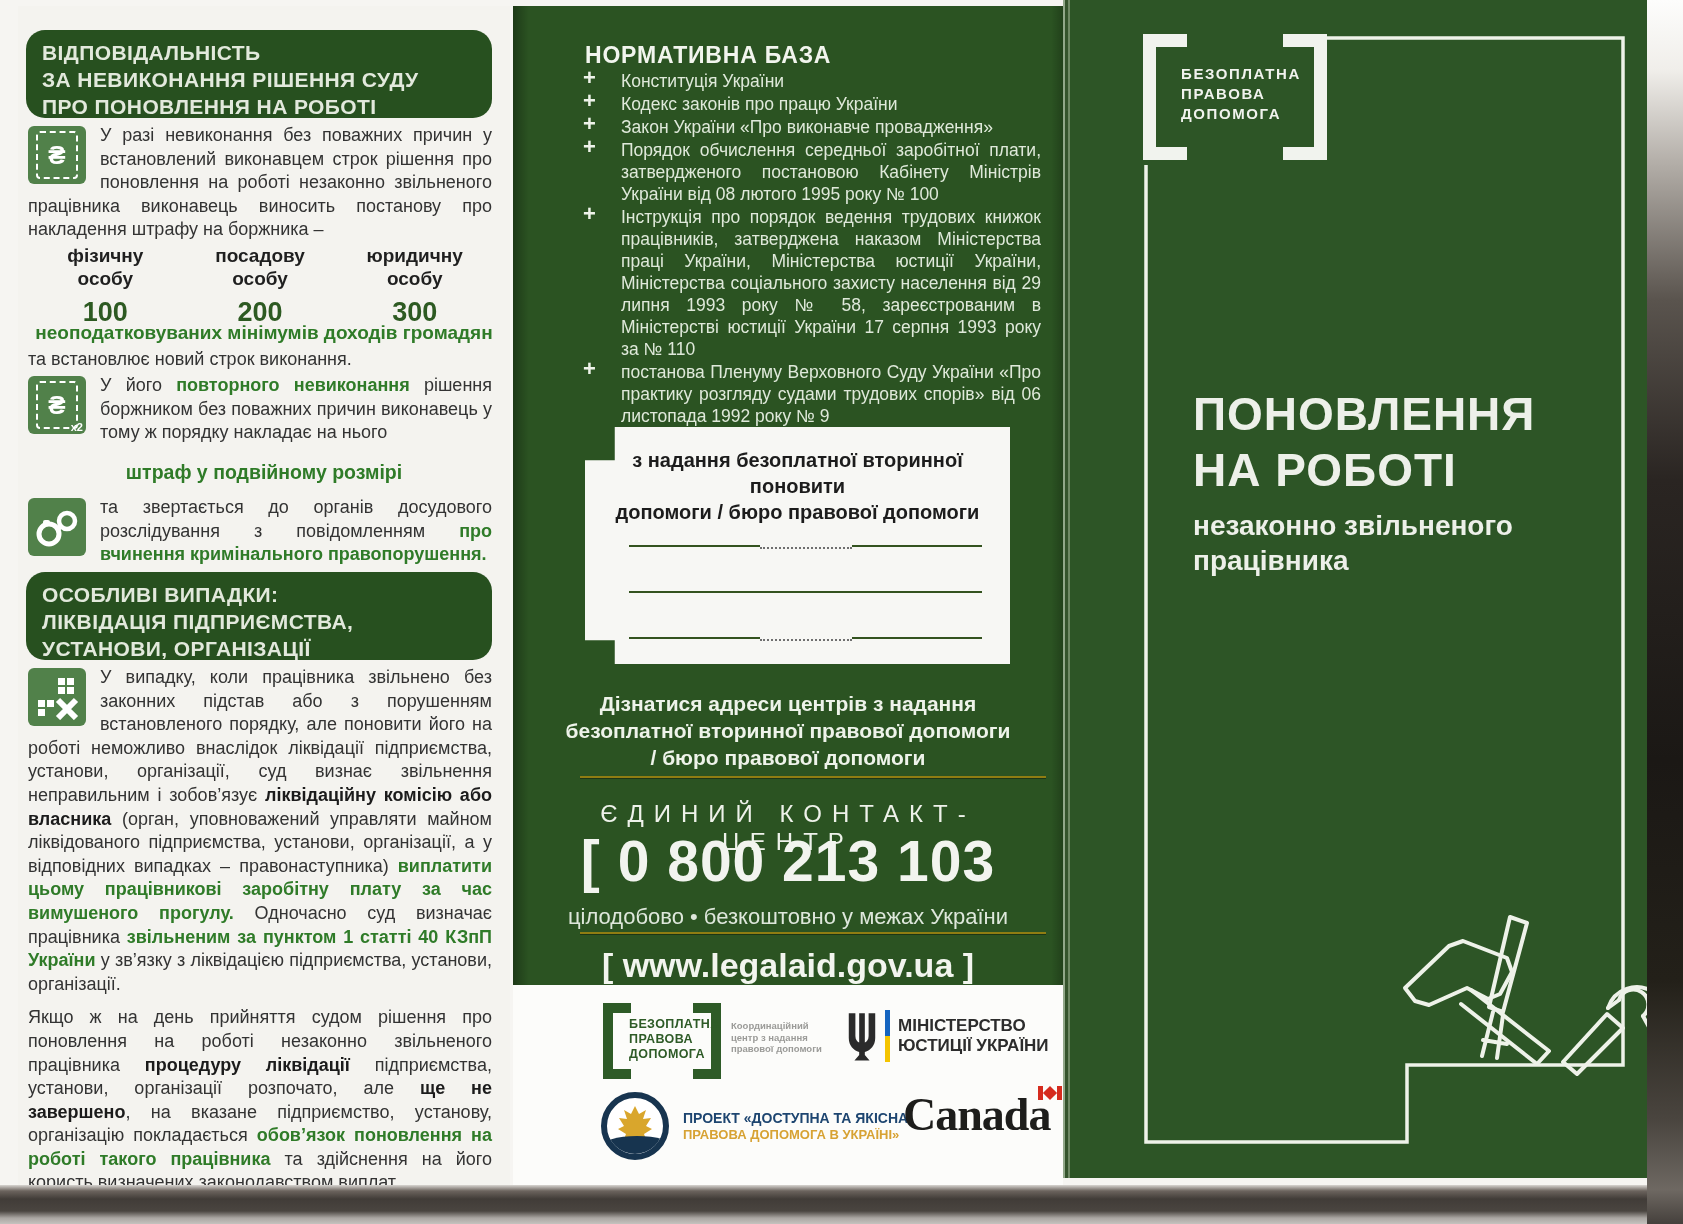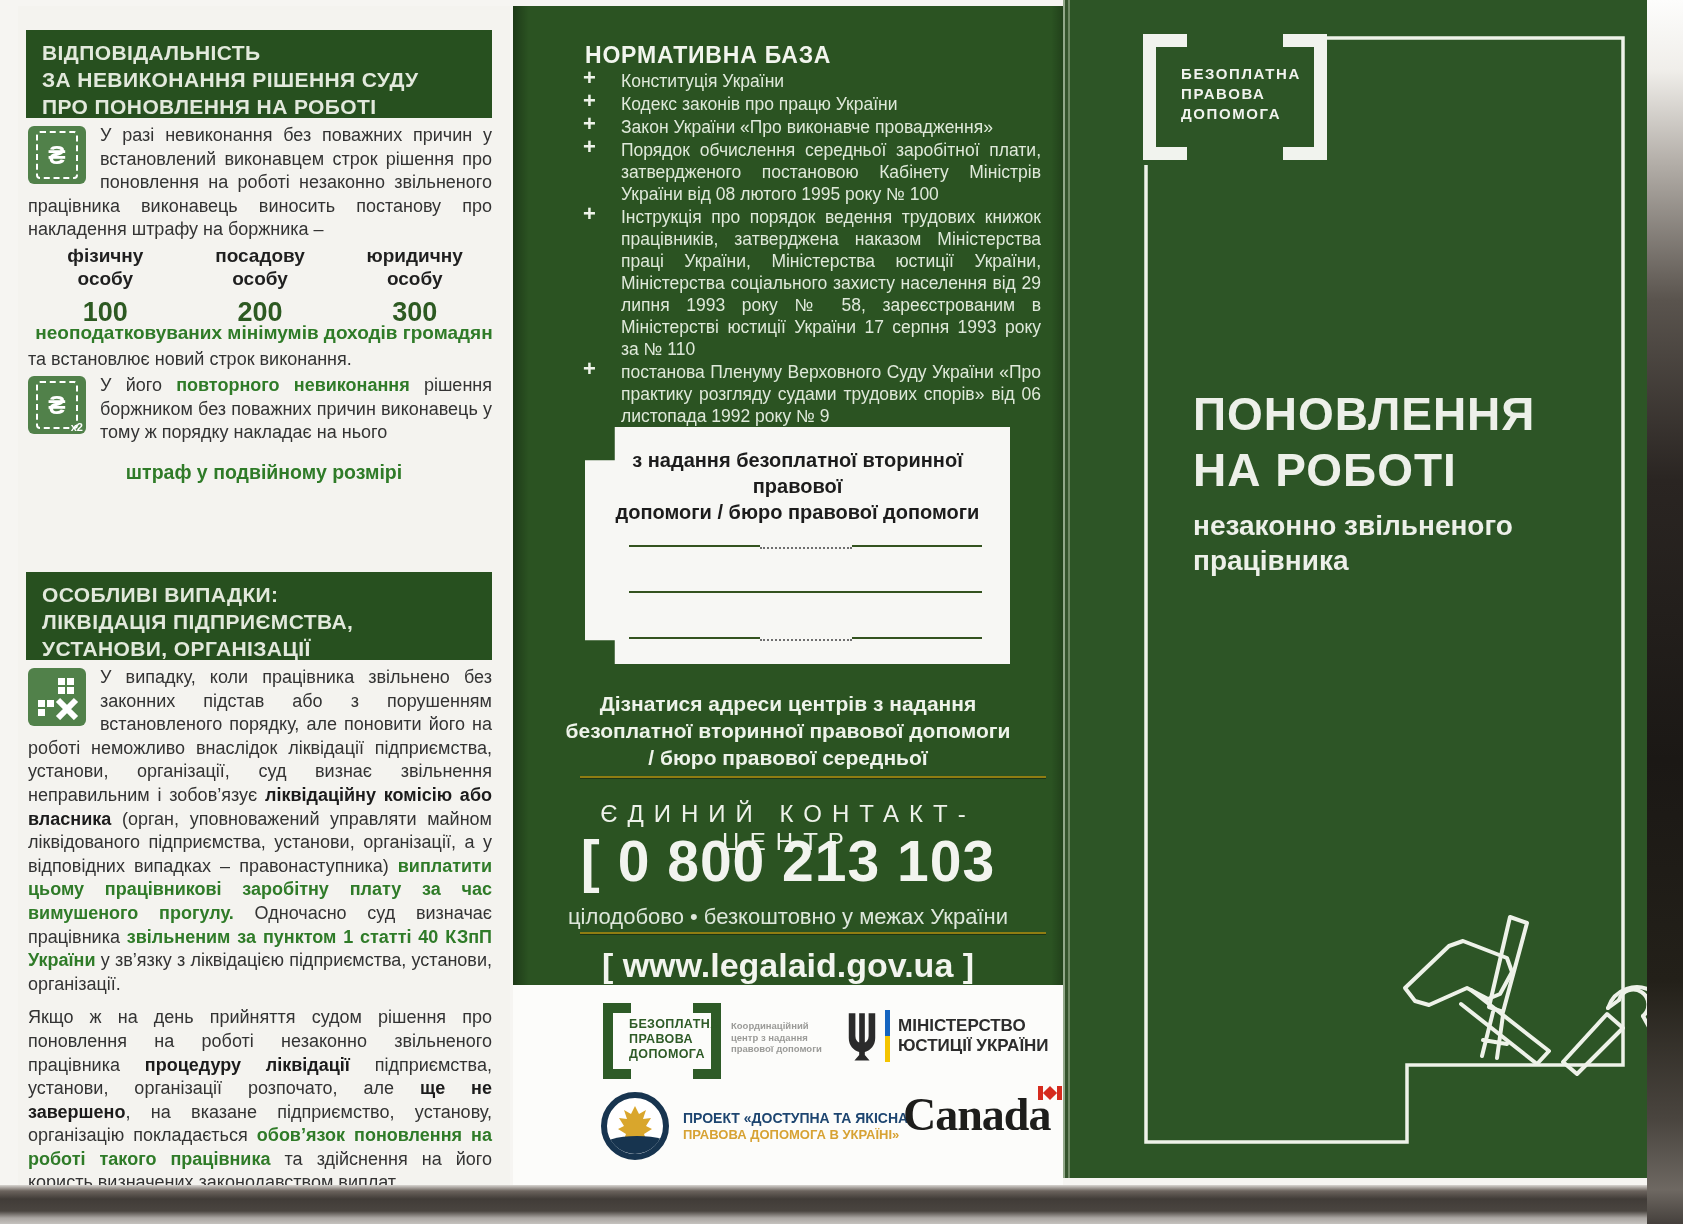--- a/index.html
+++ b/index.html
@@ -22,21 +22,21 @@
      background:linear-gradient(to right,rgba(0,0,0,.30),rgba(0,0,0,0));}
   .mid-green::after{content:'';position:absolute;right:0;top:0;width:12px;height:100%;
      background:linear-gradient(to left,rgba(0,0,0,.22),rgba(0,0,0,0));}
   .panel-right{left:1063px;top:0;width:584px;height:1178px;background:#2d5526;}
   .panel-right::before{content:'';position:absolute;left:0;top:0;width:9px;height:100%;
      background:linear-gradient(to right,#c9d4c0 0 2px,#3a5430 2px 5px,#93a687 5px 7px,rgba(0,0,0,0) 7px);opacity:.65;}
 
   
   .hdr{position:absolute;left:8px;width:466px;background:#27501f;color:#e2e9dc;
        font-weight:bold;font-size:21px;line-height:27px;letter-spacing:.4px;
-       padding:9px 0 0 16px;box-sizing:border-box;}
+       padding:9px 0 0 16px;box-sizing:border-box;border-radius:19px;}
   .hdr1{top:24px;height:88px;}
   .hdr2{top:566px;height:88px;}
 
   .lp-block{position:absolute;left:10px;width:464px;}
   .p{font-size:18px;line-height:23.6px;color:#333;text-align:justify;margin:0;}
   .p .g{font-weight:bold;color:#2f7b28;}
   .p .k{font-weight:bold;color:#1b1b1b;}
 
   .icn{float:left;width:58px;height:58px;border-radius:6px;background:#51814a;
        margin:2px 14px 4px 0;display:flex;align-items:center;justify-content:center;position:relative;}
@@ -185,20 +185,31 @@
         <span class="stamp-frame">
             <span>₴</span>
           </span>
         <span class="stamp-badge">x2</span>
       </span>
       <p class="p"><span>У його </span><span class="g">повторного невиконання</span><span> рішення боржником без поважних причин виконавець у тому ж порядку накладає на нього</span></p>
     </div>
 
     <div class="double-fine">штраф у подвійному розмірі</div>
 
+    <div class="lp-block lp-p3">
+      <span class="icn">
+        <svg width="46" height="46" viewBox="0 0 46 46">
+          <circle cx="15" cy="30" r="10" fill="none" stroke="#fff" stroke-width="5"></circle>
+          <circle cx="33" cy="17" r="8" fill="none" stroke="#fff" stroke-width="4.5"></circle>
+          <rect x="21" y="22" width="7" height="5" rx="2" fill="#fff" transform="rotate(-35 24 24)"></rect>
+          <rect x="9" y="16" width="7" height="6" rx="2" fill="#fff"></rect>
+        </svg>
+      </span>
+      <p class="p"><span>та звертається до органів досудового розслідування з повідомленням </span><span class="g">про вчинення кримінального правопорушення.</span></p>
+    </div>
 
     <div class="hdr hdr2">
       <div>ОСОБЛИВІ ВИПАДКИ:</div>
       <div>ЛІКВІДАЦІЯ ПІДПРИЄМСТВА,</div>
       <div>УСТАНОВИ, ОРГАНІЗАЦІЇ</div>
     </div>
 
     <div class="lp-block lp-flow">
       <span class="icn">
         <svg width="46" height="46" viewBox="0 0 46 46">
@@ -240,36 +251,36 @@
       <li class="nb-item">
         <span class="nb-plus">+</span>
         <span>Інструкція про порядок ведення трудових книжок працівників, затверджена наказом Міністерства праці України, Міністерства юстиції України, Міністерства соціального захисту населення від 29 липня 1993 року № 58, зареєстрованим в Міністерстві юстиції України 17 серпня 1993 року за № 110</span></li>
       <li class="nb-item">
         <span class="nb-plus">+</span>
         <span>постанова Пленуму Верховного Суду України «Про практику розгляду судами трудових спорів» від 06 листопада 1992 року № 9</span></li>
     </ul>
 
     <div class="center-box">
       <div class="cb-title">
-        <div>з надання безоплатної вторинної правової</div>
+        <div>з надання безоплатної вторинної поновити</div>
         <div>допомоги / бюро правової допомоги</div>
       </div>
       <div class="fill-line fl1">
         <span class="fl-dotted"></span>
         </div>
       <div class="fill-line fl2"></div>
       <div class="fill-line fl3">
         <span class="fl-dotted"></span>
         </div>
     </div>
 
     <div class="find-address">
       <div>Дізнатися адреси центрів з надання</div>
       <div>безоплатної вторинної правової допомоги</div>
-      <div>/ бюро правової середньої</div>
+      <div>/ бюро правової допомоги</div>
     </div>
 
     <div class="gold gold1"></div>
     <div class="contact-label">ЄДИНИЙ КОНТАКТ-ЦЕНТР</div>
     <div class="phone">[ 0 800 213 103</div>
     <div class="phone-note">цілодобово • безкоштовно у межах України</div>
     <div class="gold gold2"></div>
     <div class="website">[ www.legalaid.gov.ua ]</div>
 
     <div class="bpd bpd-mid">

